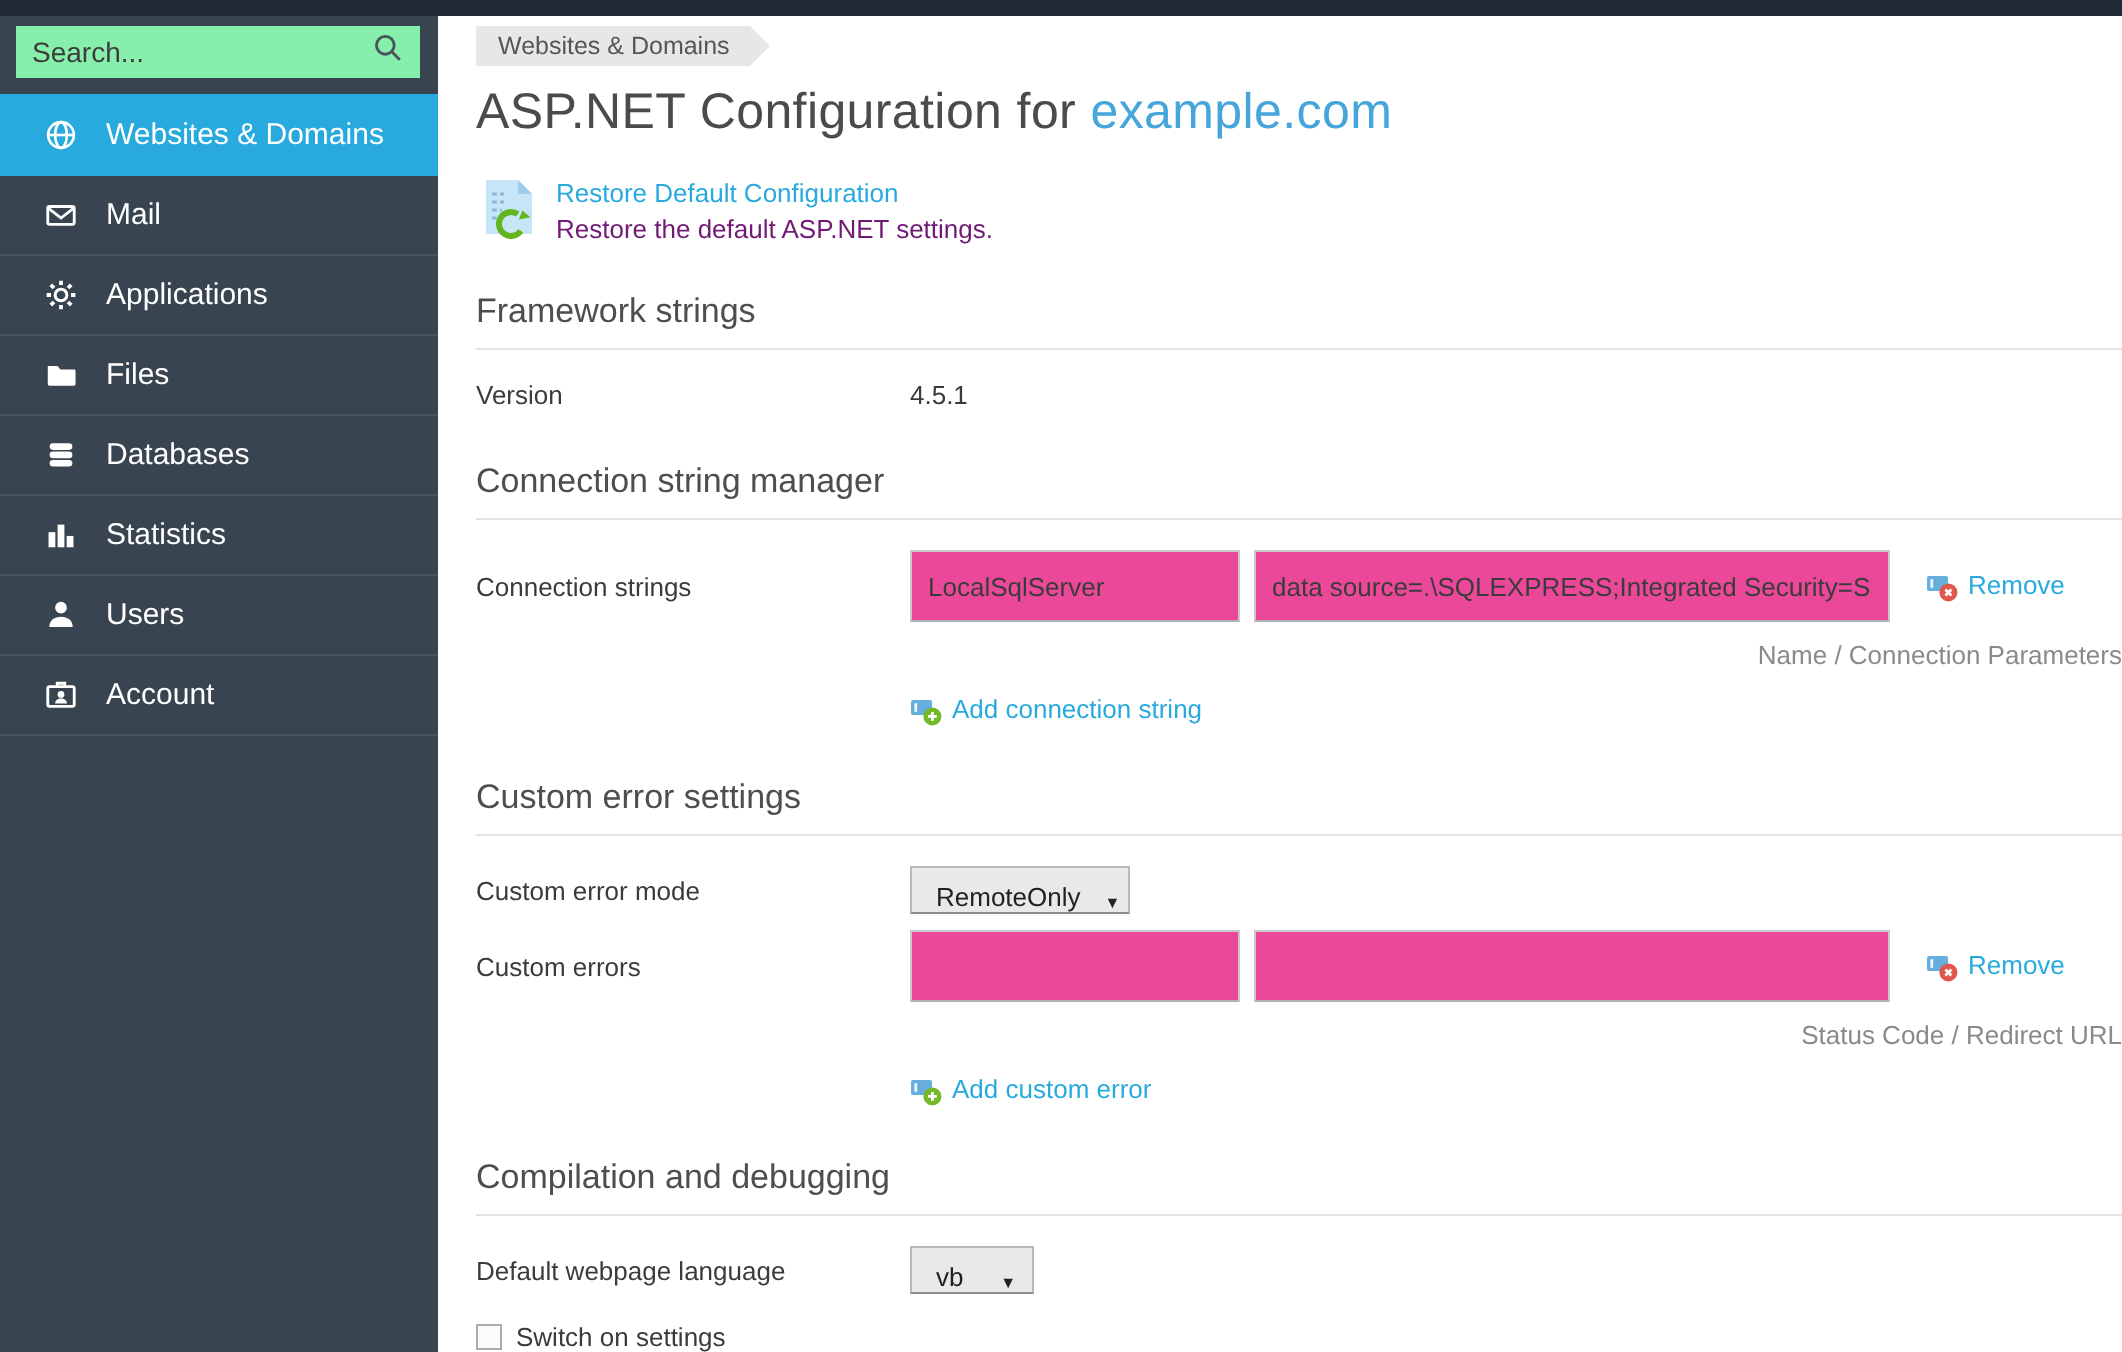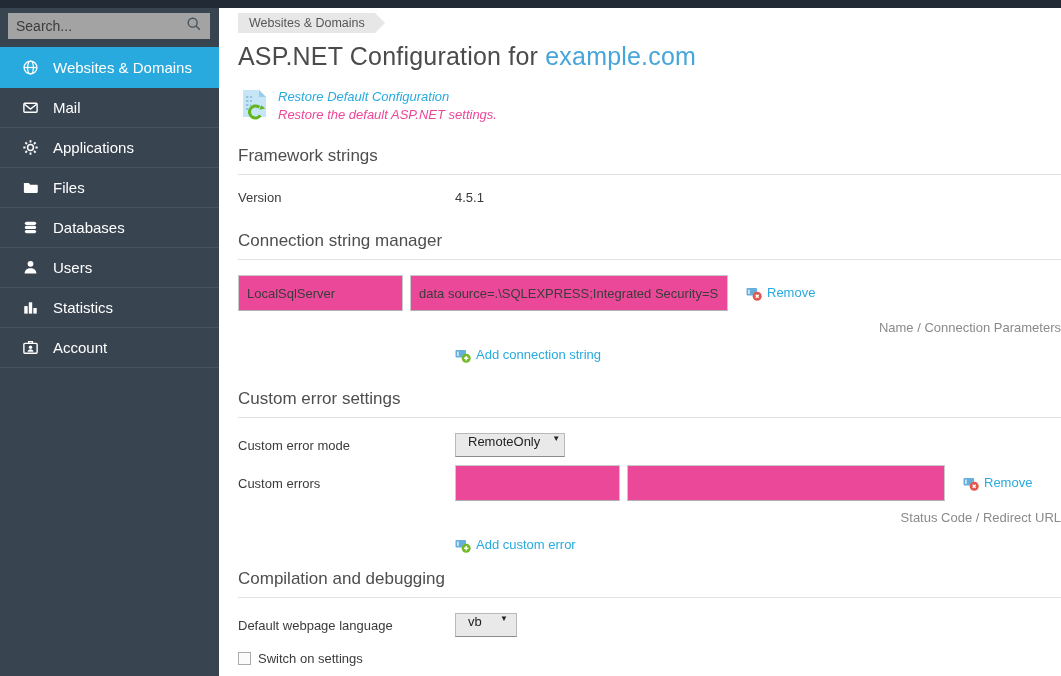--- a/index.html
+++ b/index.html
@@ -6,21 +6,21 @@
   html,body { width:1061px; height:676px; overflow:hidden; }
   body { font-family:"Liberation Sans", sans-serif; background:#fff; }
 
   .app { display:flex; flex-direction:column; width:1061px; height:676px; }
   .topbar { height:8px; background:#222b35; flex:0 0 auto; }
   .cols { flex:1; display:flex; min-height:0; }
 
   
   .sidebar { width:219px; background:#394451; flex:0 0 auto; display:flex; flex-direction:column; }
   .search-wrap { padding:5px 9px 8px 8px; }
-  .search-box { display:flex; align-items:center; background:#a3a3a3; height:26px; padding:0 8px; }
+  .search-box { display:flex; align-items:center; background:#86efac; height:26px; padding:0 8px; }
   .search-box input { border:none; outline:none; flex:1; font-size:14px; color:#333;
                       font-family:"Liberation Sans", sans-serif; background:transparent; min-width:0; }
   .search-box input::placeholder { color:#3c3c3c; opacity:1; }
   .nav { display:flex; flex-direction:column; }
   .nav-item { height:40px; display:flex; align-items:center; padding-left:21px;
               color:#fff; font-size:15px; cursor:pointer; border-top:1px solid #46525d; }
   .nav-item:first-child { border-top:1px solid transparent; }
   .nav-item .nav-icon { width:18px; height:18px; margin-right:14px; display:inline-flex;
                         align-items:center; justify-content:center; }
   .nav-item.active { background:#28aade; border-top-color:#28aade; }
@@ -35,40 +35,40 @@
                 position:relative; cursor:pointer; }
   .breadcrumb::after { content:""; position:absolute; right:-10px; top:0;
                        border-top:10px solid transparent; border-bottom:10px solid transparent;
                        border-left:10px solid #e7e7e7; }
 
   h1.page-title { margin-top:9px; font-size:25px; font-weight:normal; color:#4b4b4b; letter-spacing:.2px; }
   h1.page-title .domain { color:#46a5da; }
 
   .restore { display:flex; margin-top:17px; }
   .restore-icon { width:33px; height:33px; flex:0 0 auto; margin-right:7px; }
-  .restore-texts { display:flex; flex-direction:column; justify-content:space-between; padding:1px 0;font-style:italic; }
+  .restore-texts { display:flex; flex-direction:column; justify-content:space-between; padding:1px 0; }
   a.link { color:#28aade; text-decoration:none; font-size:13px; cursor:pointer; }
-  .restore-desc { font-size:13px; color:#ec4899; margin-top:3px; }
+  .restore-desc { font-size:13px; color:#701a75; margin-top:3px; }
 
   .section-heading { margin-top:23px; font-size:17px; font-weight:normal; color:#4e4e4e;
                      padding-bottom:8px; border-bottom:1px solid #e3e3e3; }
 
   .row { display:flex; align-items:center; margin-top:15px; }
   .row-label { width:217px; flex:0 0 auto; font-size:13px; color:#3b3b3b; }
   .row-value { font-size:13px; color:#3b3b3b; }
 
   input.text-field { height:36px; background:#ec4899; border:1px solid #c9c9c9;
                      border-bottom-color:#b2b2b2; padding:0 8px; font-size:13px; color:#3b3b3b;
                      font-family:"Liberation Sans", sans-serif; outline:none; }
   .field-name { width:165px; }
   .field-params { width:318px; margin-left:7px; }
   .field-short { width:165px; }
   .field-url { width:318px; margin-left:7px; }
 
-  .fake-select { display:inline-flex; align-items:flex-start; justify-content:space-between;
+  .fake-select { display:inline-flex; align-items:flex-end; justify-content:space-between;
                  height:24px; background:#e9e9e9; border:1px solid #b9b9b9; border-bottom-color:#8c8c8c;
                  padding:0 8px 0 12px; font-size:13px; color:#222; cursor:pointer; }
   .fake-select .caret { font-size:8px; color:#222; margin-left:12px; }
   .select-mode { width:110px; }
   .select-lang { width:62px; }
 
   .action { display:inline-flex; align-items:flex-start; cursor:pointer; }
   .action .mini-icon { width:16px; height:16px; margin-right:5px; }
   .remove-action { margin-left:18px; }
 
@@ -157,38 +157,38 @@
                   <rect x="3" y="11.6" width="12" height="3.5" rx="1.75"></rect>
                 </g>
               </svg>
           </span>
           <span>Databases</span>
         </div>
         <div class="nav-item">
           <span class="nav-icon">
             <svg viewBox="0 0 18 18" width="17" height="17">
                 <g fill="#fff">
-                  <circle cx="9" cy="5.1" r="3.1"></circle>
-                  <path d="M2.8 15.3c0-3.5 2.8-5.4 6.2-5.4s6.2 1.9 6.2 5.4z"></path>
-                </g>
-              </svg>
-          </span>
-          <span>Users</span>
-        </div>
-        <div class="nav-item">
-          <span class="nav-icon">
-            <svg viewBox="0 0 18 18" width="17" height="17">
-                <g fill="#fff">
                   <rect x="2.4" y="7.5" width="3.6" height="8"></rect>
                   <rect x="7.2" y="3.5" width="3.6" height="12"></rect>
                   <rect x="12" y="9.5" width="3.6" height="6"></rect>
                 </g>
               </svg>
           </span>
           <span>Statistics</span>
+        </div>
+        <div class="nav-item">
+          <span class="nav-icon">
+            <svg viewBox="0 0 18 18" width="17" height="17">
+                <g fill="#fff">
+                  <circle cx="9" cy="5.1" r="3.1"></circle>
+                  <path d="M2.8 15.3c0-3.5 2.8-5.4 6.2-5.4s6.2 1.9 6.2 5.4z"></path>
+                </g>
+              </svg>
+          </span>
+          <span>Users</span>
         </div>
         <div class="nav-item">
           <span class="nav-icon">
             <svg viewBox="0 0 18 18" width="17" height="17">
                 <g fill="none" stroke="#fff" stroke-width="1.5">
                   <rect x="2" y="4.6" width="14" height="10.4" rx="1"></rect>
                   <path d="M7 4.4V2.8h4v1.6"></path>
                 </g>
                 <g fill="#fff">
                   <circle cx="9" cy="8.7" r="1.8"></circle>
@@ -231,20 +231,21 @@
       
       <div class="section-heading">Framework strings</div>
       <div class="row">
         <div class="row-label">Version</div>
         <div class="row-value">4.5.1</div>
       </div>
 
       
       <div class="section-heading" style="margin-top:26px;">Connection string manager</div>
       <div class="row">
+        <div class="row-label">Connection strings</div>
         <input class="text-field field-name" type="text" value="LocalSqlServer" style="">
         <input class="text-field field-params" type="text" value="data source=.\SQLEXPRESS;Integrated Security=SSPI" style="">
         <span class="action remove-action">
           <span class="mini-icon">
             <svg viewBox="0 0 16 16" width="16" height="16">
               <rect x="0.5" y="3" width="10.5" height="7.5" rx="1" fill="#66afdd"></rect>
               <rect x="2.2" y="4.6" width="1.4" height="4.3" fill="#fff" opacity=".9"></rect>
               <circle cx="11.2" cy="11.2" r="4.5" fill="#e2574c"></circle>
               <path d="M9.7 9.7l3 3M12.7 9.7l-3 3" stroke="#fff" stroke-width="1.4"></path>
             </svg>
@@ -309,21 +310,21 @@
               <rect x="2.2" y="4.6" width="1.4" height="4.3" fill="#fff" opacity=".9"></rect>
               <circle cx="11.2" cy="11.2" r="4.5" fill="#74b928"></circle>
               <path d="M11.2 9v4.4M9 11.2h4.4" stroke="#fff" stroke-width="1.4"></path>
             </svg>
           </span>
           <a class="link">Add custom error</a>
         </span>
       </div>
 
       
-      <div class="section-heading" style="margin-top:16px;">Compilation and debugging</div>
+      <div class="section-heading" style="margin-top:26px;">Compilation and debugging</div>
       <div class="row">
         <div class="row-label">Default webpage language</div>
         <div class="fake-select select-lang">
           <span>vb</span>
           <span class="caret">▼</span>
         </div>
       </div>
       <div class="check-row">
         <input class="checkbox" type="checkbox" style="">
         <span class="check-label">Switch on settings</span>

